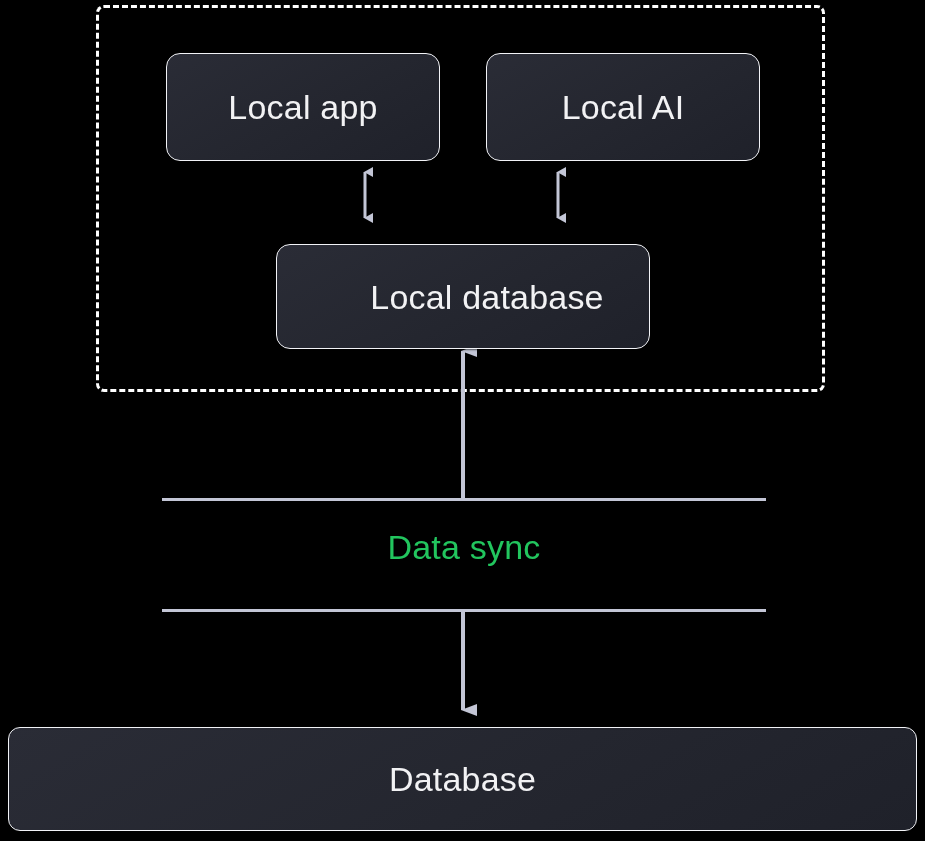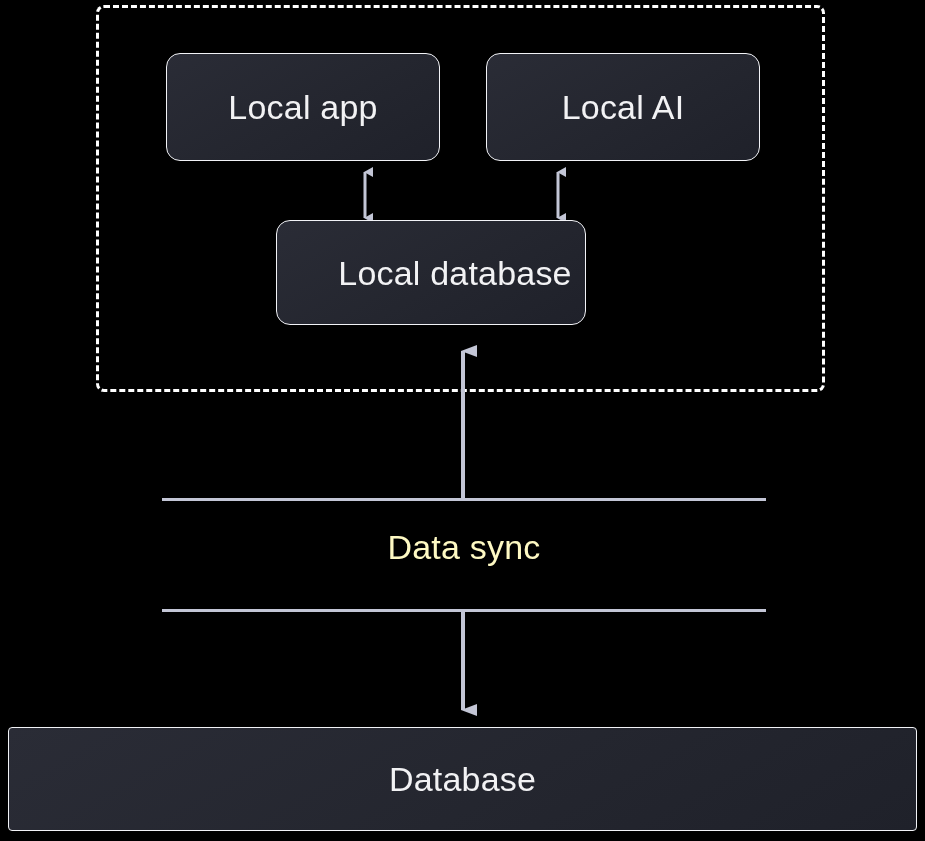--- a/index.html
+++ b/index.html
@@ -45,25 +45,25 @@
     line-height: 1;
     white-space: nowrap;
   }
   #box-local-app {
     left: 166px; top: 53px; width: 274px; height: 108px;
   }
   #box-local-ai {
     left: 486px; top: 53px; width: 274px; height: 108px; border-radius: 14px;
   }
   #box-local-database {
-    left: 276px; top: 220px; width: 310px; height: 105px; padding-left: 48px;
+    left: 276px; top: 244px; width: 374px; height: 105px; padding-left: 48px;
   }
   #box-database {
     left: 8px; top: 727px; width: 909px; height: 104px;
-    border-radius: 4px;
+    border-radius: 12px;
   }
   #box-database .node-label {
     font-size: 34px;
   }
   .boundary-dashed {
     position: absolute;
     left: 96px;
     top: 5px;
     width: 729px;
     height: 387px;
@@ -88,21 +88,21 @@
   }
   #sync-rule-top { top: 0px; }
   #sync-rule-bottom { top: 111px; }
   .sync-label {
     position: absolute;
     left: 0;
     top: 32px;
     width: 604px;
     text-align: center;
     font-size: 34px;
-    color: #fef9c3;
+    color: #22c55e;
     letter-spacing: 0.2px;
     line-height: 1;
     white-space: nowrap;
   }
 </style>
 </head>
 <body>
 
 <div id="diagram-root">
 

